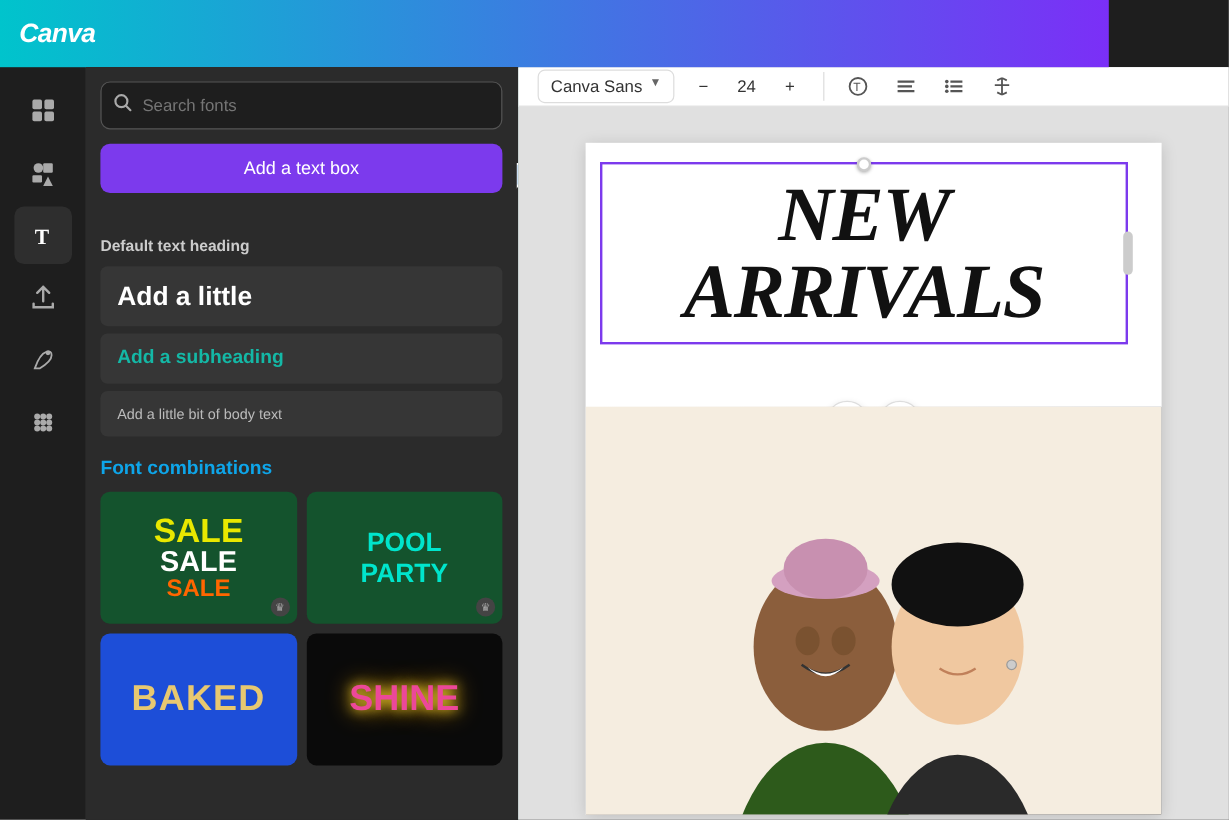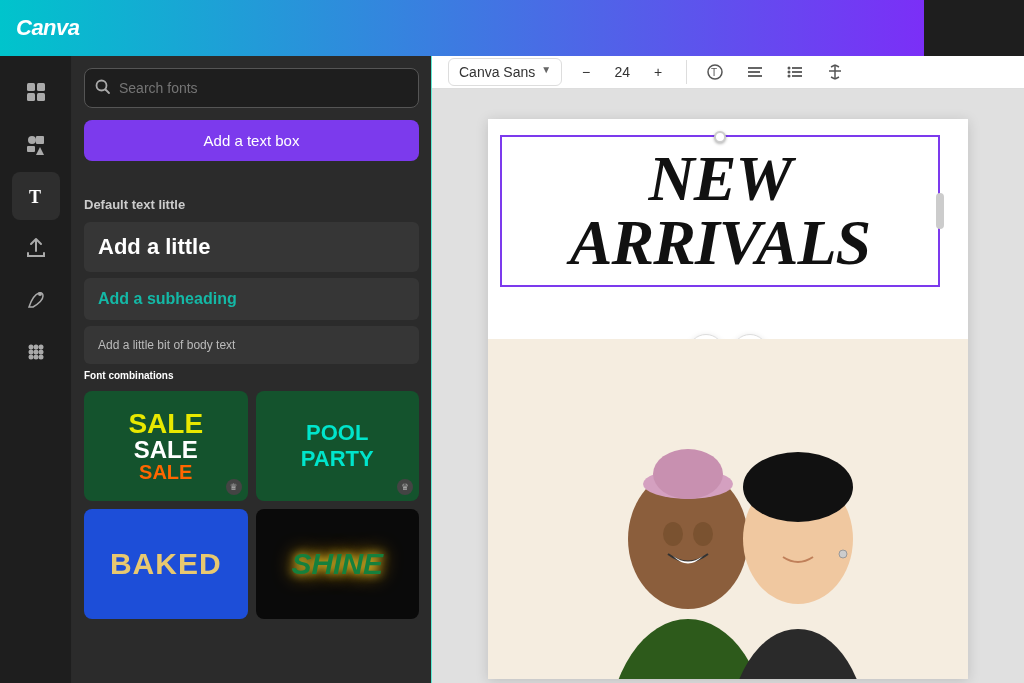--- a/index.html
+++ b/index.html
@@ -120,23 +120,24 @@
       margin-bottom: 6px;
       cursor: pointer;
       color: white;
     }
     .text-style-heading { font-size: 22px; font-weight: 700; }
     .text-style-subheading { font-size: 16px; font-weight: 700; color: #14b8a6; }
     .text-style-body { font-size: 12px; color: #bbb; }
 
     
     .section-label-combos {
-      color: #ffffff;
-      font-size: 10px;
+      color: #0ea5e9;
+      font-size: 16px;
       font-weight: 700;
+      margin-top: 12px;
       margin-bottom: 10px;
     }
     .font-combos-grid {
       display: grid;
       grid-template-columns: 1fr 1fr;
       gap: 8px;
     }
     .font-combo-card {
       background: #14532d;
       border-radius: 8px;
@@ -415,21 +416,21 @@
     <div style="position:relative; margin-bottom: 16px;">
       <button id="add-text-btn" style="width:100%; background:#7c3aed; color:white; border:none; border-radius:8px; padding:12px; font-size:15px; font-weight:500; cursor:pointer; text-align:center;">Add a text box</button>
       
       <svg style="position:absolute; right:-36px; top:54%; transform:translateY(-50%);" width="24" height="30" viewBox="0 0 24 30">
         <polygon points="0,0 16,12 8,14 12,26 8,28 4,16 0,20" fill="#4a90d9" stroke="white" stroke-width="1.5"></polygon>
       </svg>
       
       
     </div>
 
-    <div class="section-label">Default text little</div>
+    <div class="section-label">Default text heading</div>
 
     <div class="text-style-item text-style-heading">Add a little</div>
 
     <div class="text-style-item text-style-subheading">Add a subheading</div>
 
     <div class="text-style-item text-style-body">Add a little bit of body text</div>
 
     <div class="section-label-combos">Font combinations</div>
 
     <div class="font-combos-grid">
@@ -445,21 +446,21 @@
         <div class="pool-text">POOL</div>
         <div class="party-text">PARTY</div>
         <div class="crown-badge">♛</div>
       </div>
 
       <div class="font-combo-card" style="background:#1d4ed8;">
         <div style="color:#e8c870; font-size:30px; font-weight:900; letter-spacing:1px;">BAKED</div>
       </div>
 
       <div class="font-combo-card" style="background:#0a0a0a;">
-        <div style="color:#15803d; font-size:30px; font-weight:900; text-shadow: 0 0 10px #ffe033, 0 0 20px #ffaa00; font-style: italic;">SHINE</div>
+        <div style="color:#ec4899; font-size:30px; font-weight:900; text-shadow: 0 0 10px #ffe033, 0 0 20px #ffaa00;">SHINE</div>
       </div>
     </div>
 
   </div>
 
   <div id="canvas-area">
 
     <div id="toolbar">
       <div class="font-selector">
         <span>Canva Sans</span>

